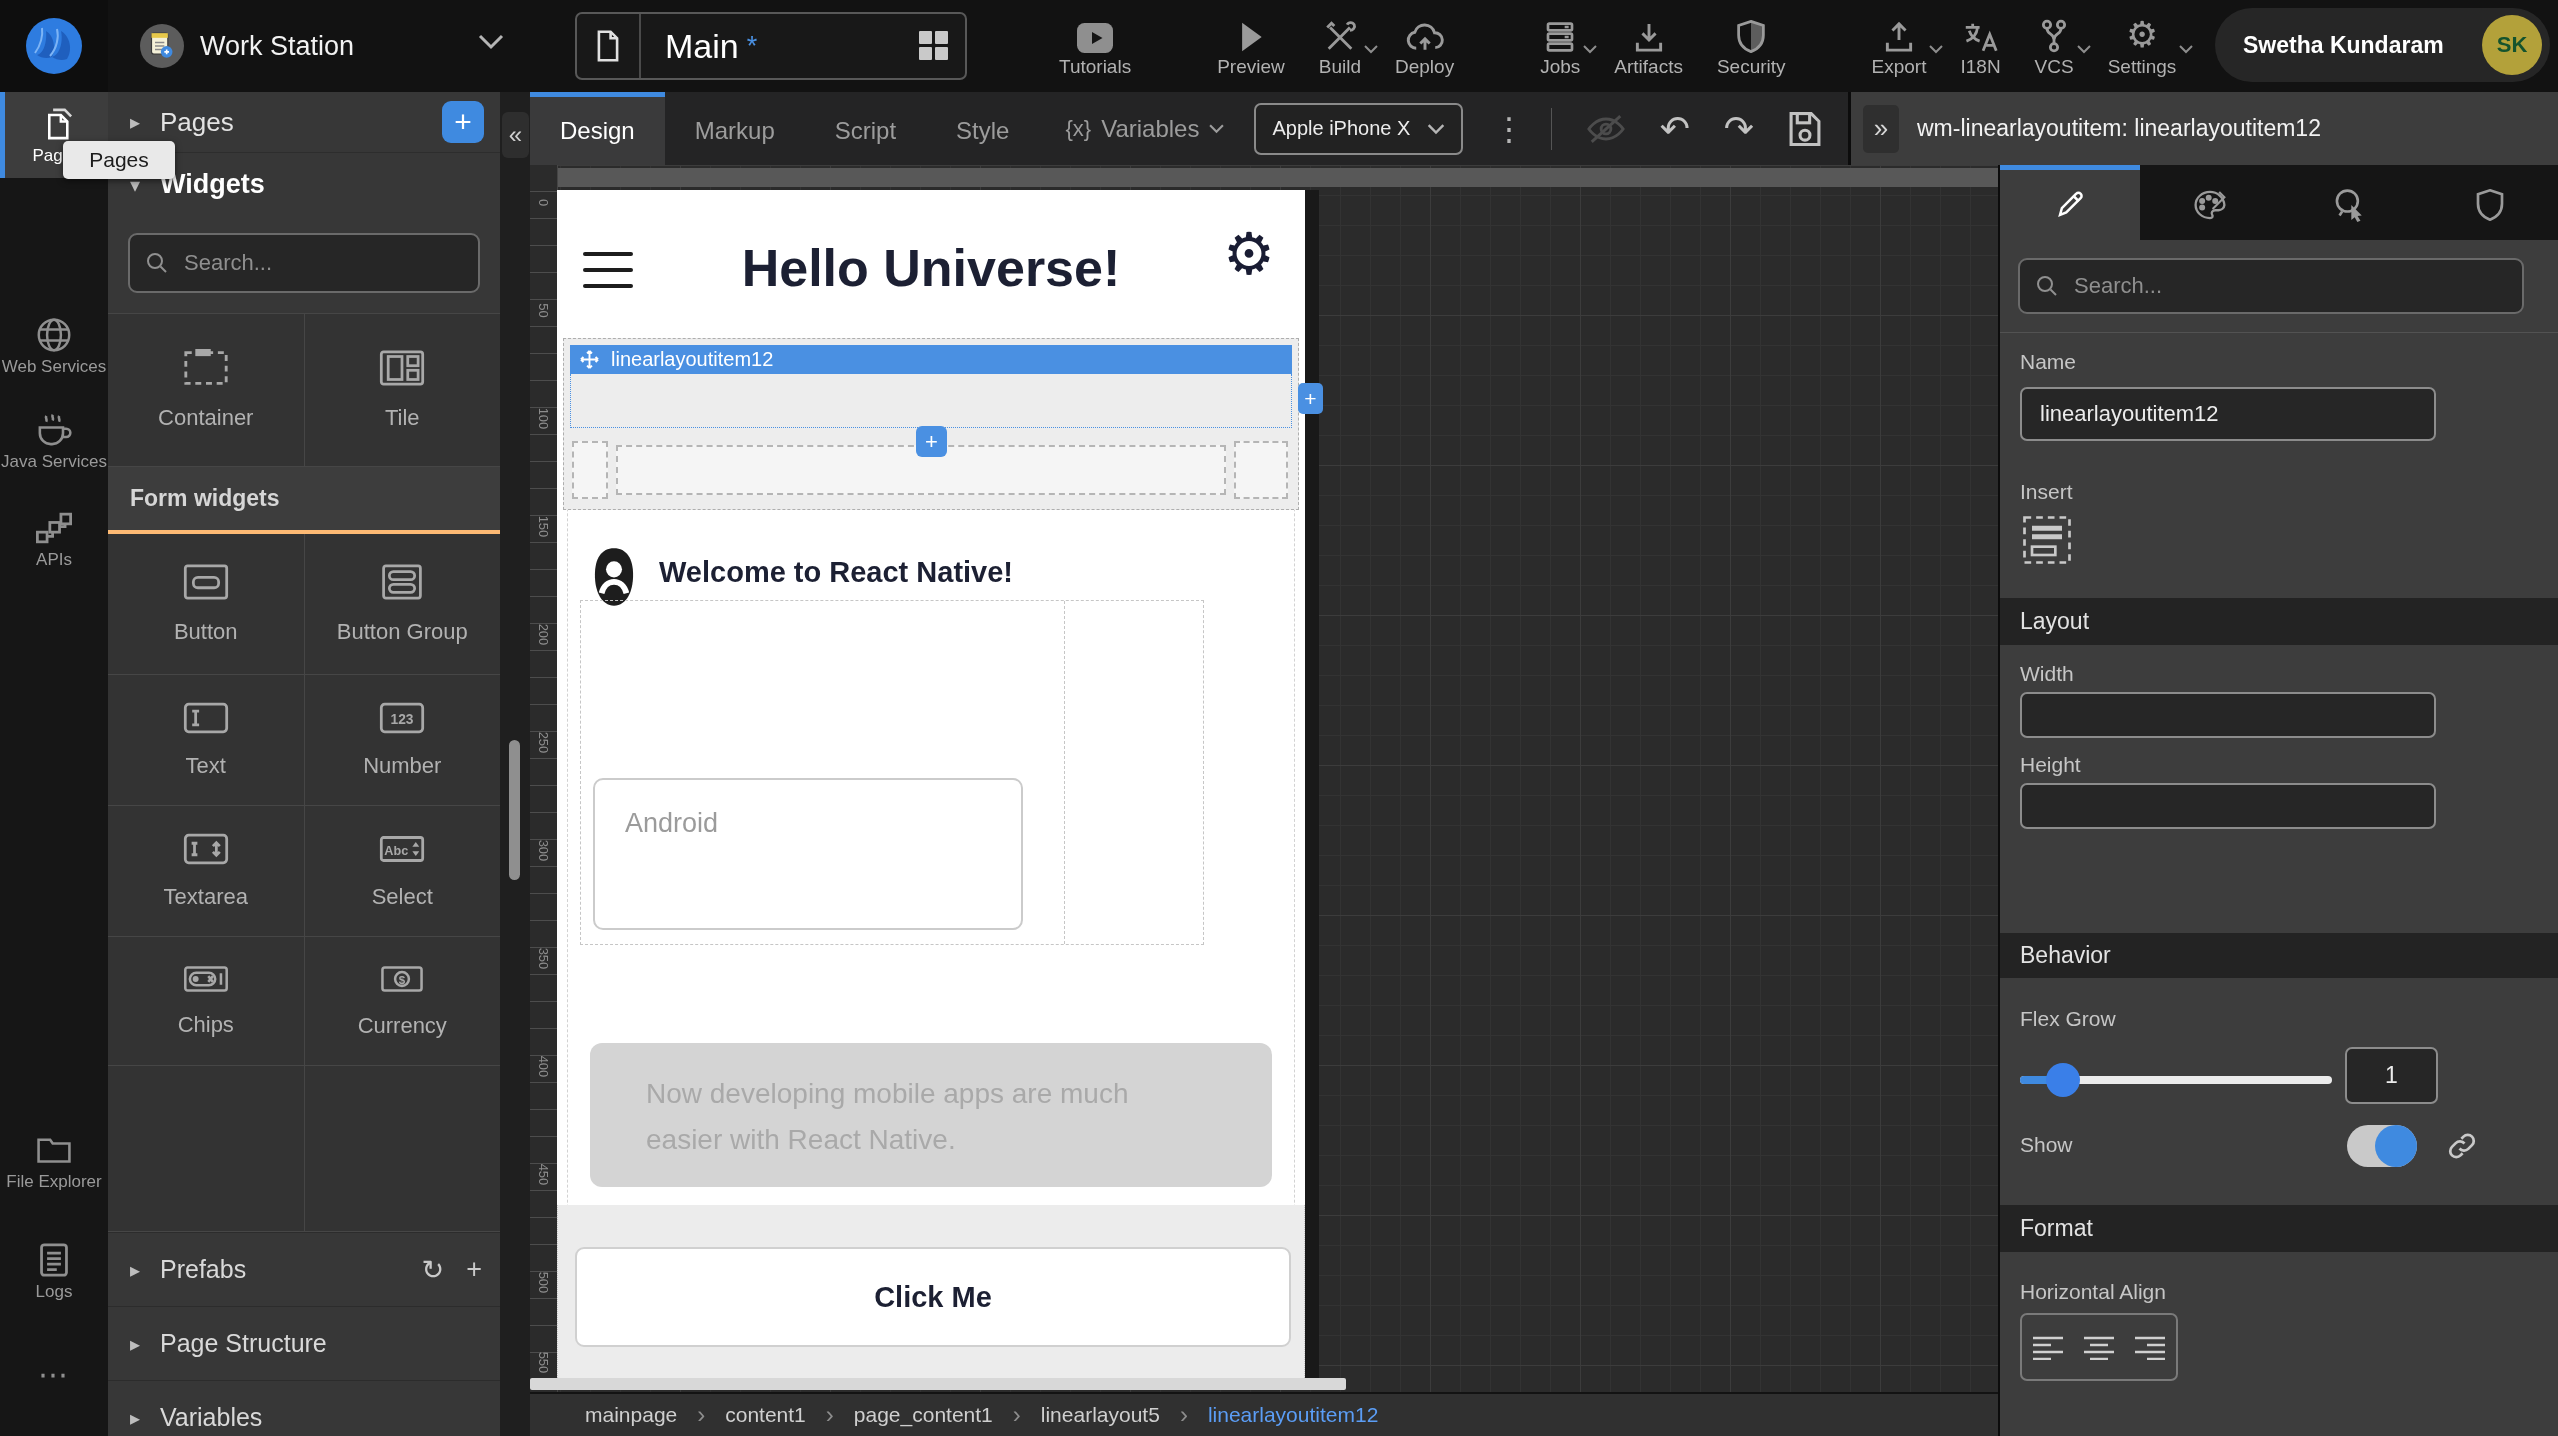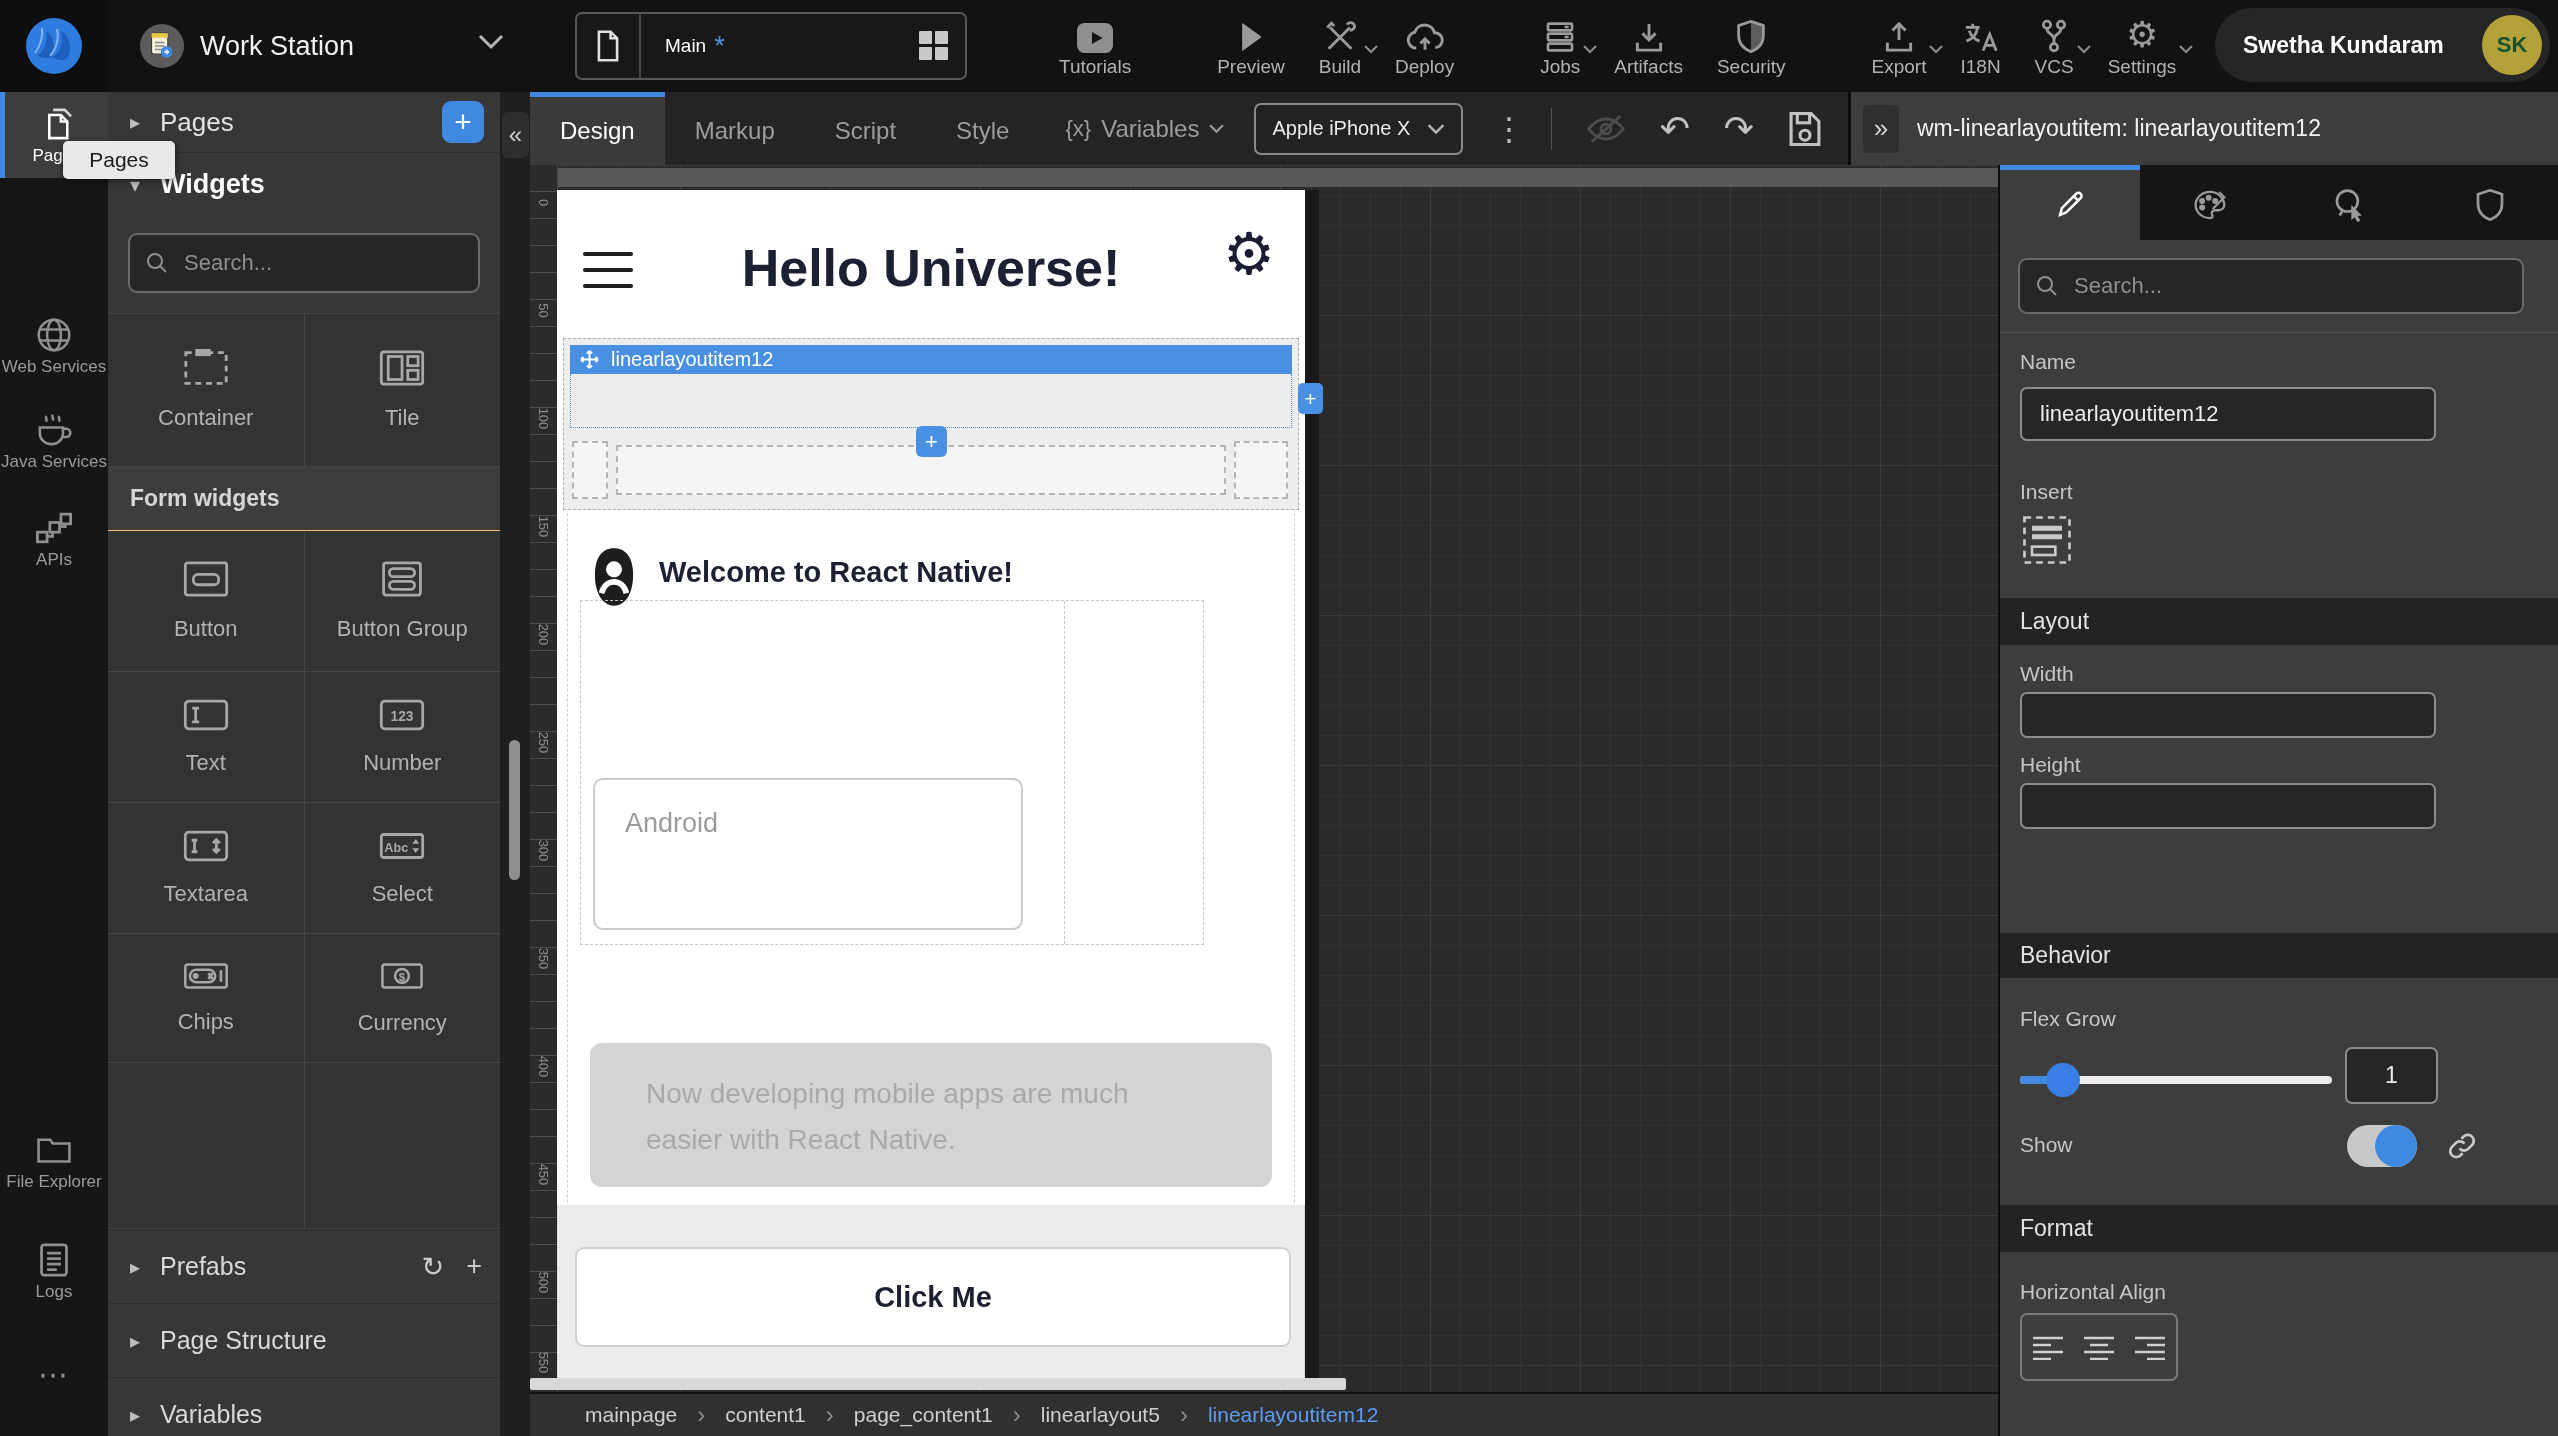--- a/index.html
+++ b/index.html
@@ -7,21 +7,21 @@
         font-family:"Liberation Sans",sans-serif;color:#ddd;-webkit-font-smoothing:antialiased;}
 
   
   .app-header{position:absolute;left:0;top:0;width:2558px;height:92px;background:#121212;}
   .logo-wrap{position:absolute;left:0;top:0;width:108px;height:92px;display:flex;align-items:center;justify-content:center;background:#0e0e0e;}
   .proj-circle{position:absolute;left:140px;top:24px;width:44px;height:44px;border-radius:50%;background:#5c5c5c;display:flex;align-items:center;justify-content:center;}
   .proj-name{position:absolute;left:200px;top:0;height:92px;display:flex;align-items:center;font-size:27px;color:#f2f2f2;}
   .proj-chevron{position:absolute;left:478px;top:34px;color:#b5b5b5;}
   .main-tab{position:absolute;left:575px;top:12px;width:388px;height:64px;border:2px solid #585858;border-radius:7px;display:flex;align-items:center;background:#181818;}
   .main-tab .pg-cell{width:62px;height:100%;border-right:2px solid #4a4a4a;display:flex;align-items:center;justify-content:center;}
-  .main-tab .tab-label{margin-left:24px;font-size:19px;color:#fff;}
+  .main-tab .tab-label{margin-left:24px;font-size:34px;color:#fff;}
   .main-tab .star{color:#4a90e2;font-size:27px;margin-left:8px;}
   .main-tab .grid-ico{margin-left:auto;margin-right:16px;width:30px;height:30px;display:grid;grid-template-columns:13px 13px;grid-template-rows:13px 13px;gap:3px;}
   .main-tab .grid-ico i{background:#c9c9c9;border-radius:1px;}
   .hactions{position:absolute;left:1042px;top:0;height:92px;display:flex;align-items:center;}
   .hact{position:relative;display:flex;flex-direction:column;align-items:center;justify-content:center;height:92px;padding:0 17px;cursor:pointer;}
   .hact .hicon{height:38px;display:flex;align-items:flex-end;justify-content:center;color:#9a9a9a;}
   .hact .hlabel{font-size:19px;color:#b2b2b2;margin-top:3px;white-space:nowrap;}
   .hact .ddv{position:absolute;right:0px;top:40px;color:#8d8d8d;}
   .gap-lg{margin-left:52px;}
   .gear-char{font-size:36px;line-height:36px;color:#9a9a9a;}
@@ -53,21 +53,21 @@
   .lp-search-wrap{padding:17px 20px 20px;}
   .search-box{height:56px;background:#262626;border:2px solid #6a6a6a;border-radius:9px;display:flex;align-items:center;padding:0 16px;}
   .search-box .sic{width:22px;height:22px;color:#909090;flex:none;}
   .search-box input{background:transparent;border:none;outline:none;color:#dcdcdc;font-size:22px;margin-left:14px;width:100%;font-family:"Liberation Sans",sans-serif;}
   .search-box input::placeholder{color:#8f8f8f;}
   .wgrid-row{display:flex;border-bottom:1px solid #464646;}
   .wcell{flex:1;display:flex;flex-direction:column;align-items:center;justify-content:center;gap:18px;background:#333333;cursor:grab;}
   .wcell + .wcell{border-left:1px solid #464646;}
   .wcell .wlabel{font-size:22px;color:#b2b2b2;}
   .wcell svg{color:#a8a8a8;}
-  .group-band{height:63px;display:flex;align-items:center;background:#3d3d3d;border-bottom:1px solid #fdba74;text-align:center;}
+  .group-band{height:63px;display:flex;align-items:center;background:#3d3d3d;border-bottom:4px solid #fdba74;text-align:center;}
   .group-band span{font-size:23px;font-weight:bold;color:#d6d6d6;margin-left:22px;}
   .lp-section{height:73px;display:flex;align-items:center;border-top:1px solid #2c2c2c;background:#373737;cursor:pointer;}
   .lp-section .sec-label{font-size:25px;color:#d9d9d9;margin-left:10px;}
   .sec-icons{margin-left:auto;margin-right:18px;display:flex;gap:22px;color:#c9c9c9;font-size:27px;}
 
   
   .gutter{position:absolute;left:500px;top:92px;width:30px;height:1344px;background:#1f1f1f;}
   .collapse-tab{position:absolute;left:2px;top:20px;width:27px;height:46px;background:#2e2e2e;border-radius:6px;color:#cfcfcf;font-size:24px;display:flex;align-items:center;justify-content:center;cursor:pointer;}
   .gutter-thumb{position:absolute;left:9px;top:648px;width:11px;height:140px;border-radius:6px;background:#8f8f8f;cursor:grab;}
 

